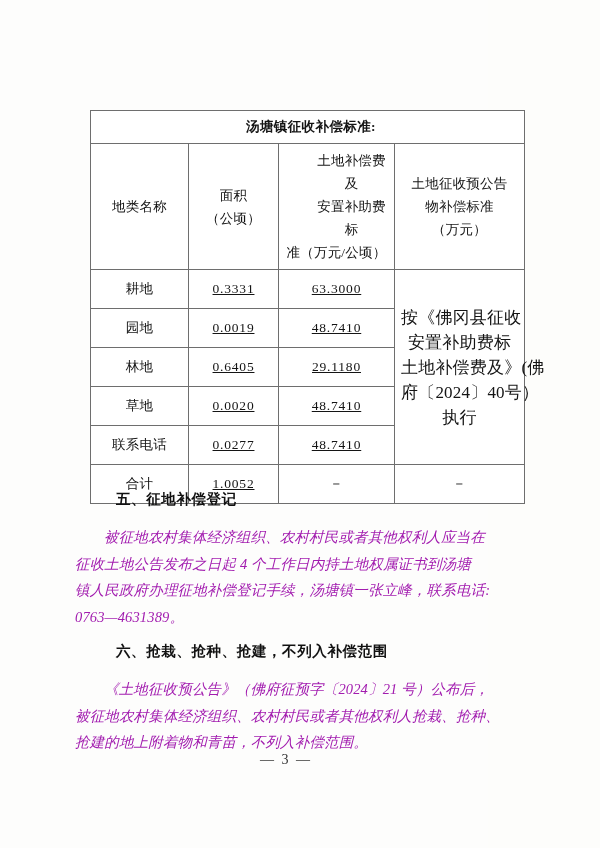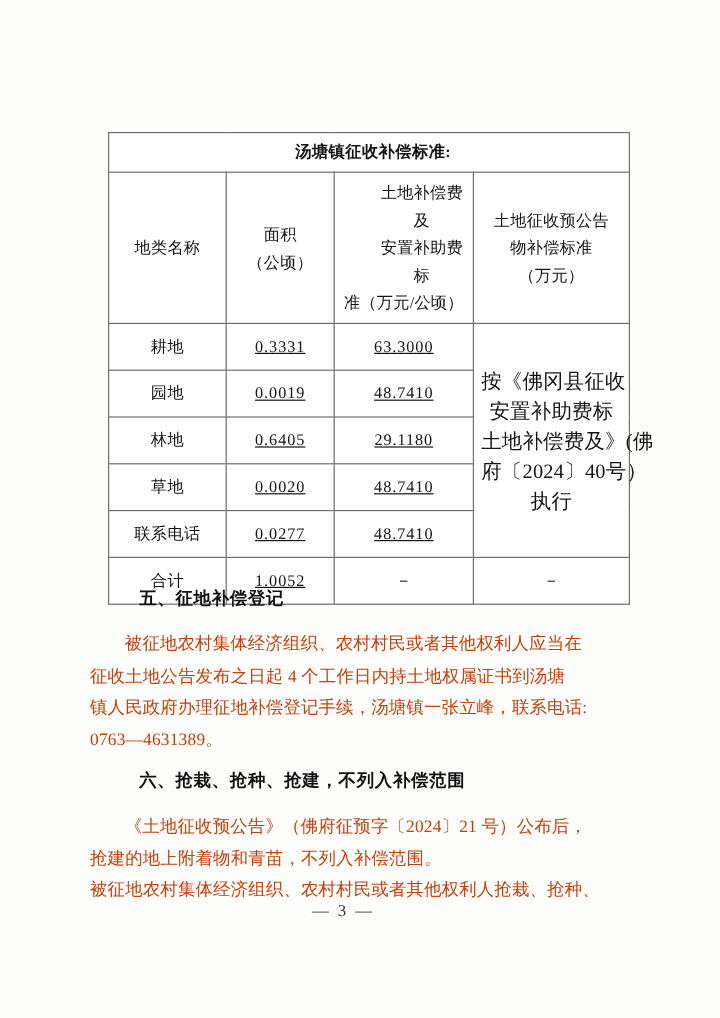--- a/index.html
+++ b/index.html
@@ -110,22 +110,23 @@
     text-indent: 29px;
     letter-spacing: 0.6px;
     margin: 12px;
     color: #111;
   }
   .para {
     font-size: 14.5px;
     line-height: 26.5px;
     margin: 0;
     letter-spacing: 0.15px;
-    color: #c2410c;
+    color: #a21caf;
     text-align: justify;
+    font-style: italic;
   }
   .para .ln { display: block; white-space: nowrap; }
   .gap-before { margin-top: 8px; }
 
   
   .page-num {
     position: absolute;
     left: 0;
     top: 752px;
     width: 600px;
@@ -221,21 +222,21 @@
     <p class="para">
       <span class="ln" style="text-indent:29px;">被征地农村集体经济组织、农村村民或者其他权利人应当在</span>
       <span class="ln">征收土地公告发布之日起 4 个工作日内持土地权属证书到汤塘</span>
       <span class="ln">镇人民政府办理征地补偿登记手续，汤塘镇一张立峰，联系电话:</span>
       <span class="ln">0763—4631389。</span>
     </p>
 
     <p class="sec-head gap-before">六、抢栽、抢种、抢建，不列入补偿范围</p>
     <p class="para">
       <span class="ln" style="text-indent:29px;">《土地征收预公告》（佛府征预字〔2024〕21 号）公布后，</span>
+      <span class="ln">被征地农村集体经济组织、农村村民或者其他权利人抢栽、抢种、</span>
       <span class="ln">抢建的地上附着物和青苗，不列入补偿范围。</span>
-      <span class="ln">被征地农村集体经济组织、农村村民或者其他权利人抢栽、抢种、</span>
     </p>
 
   </div>
 
   <div class="page-num">— 3 —</div>
 
 </div>
 
 </body></html>

